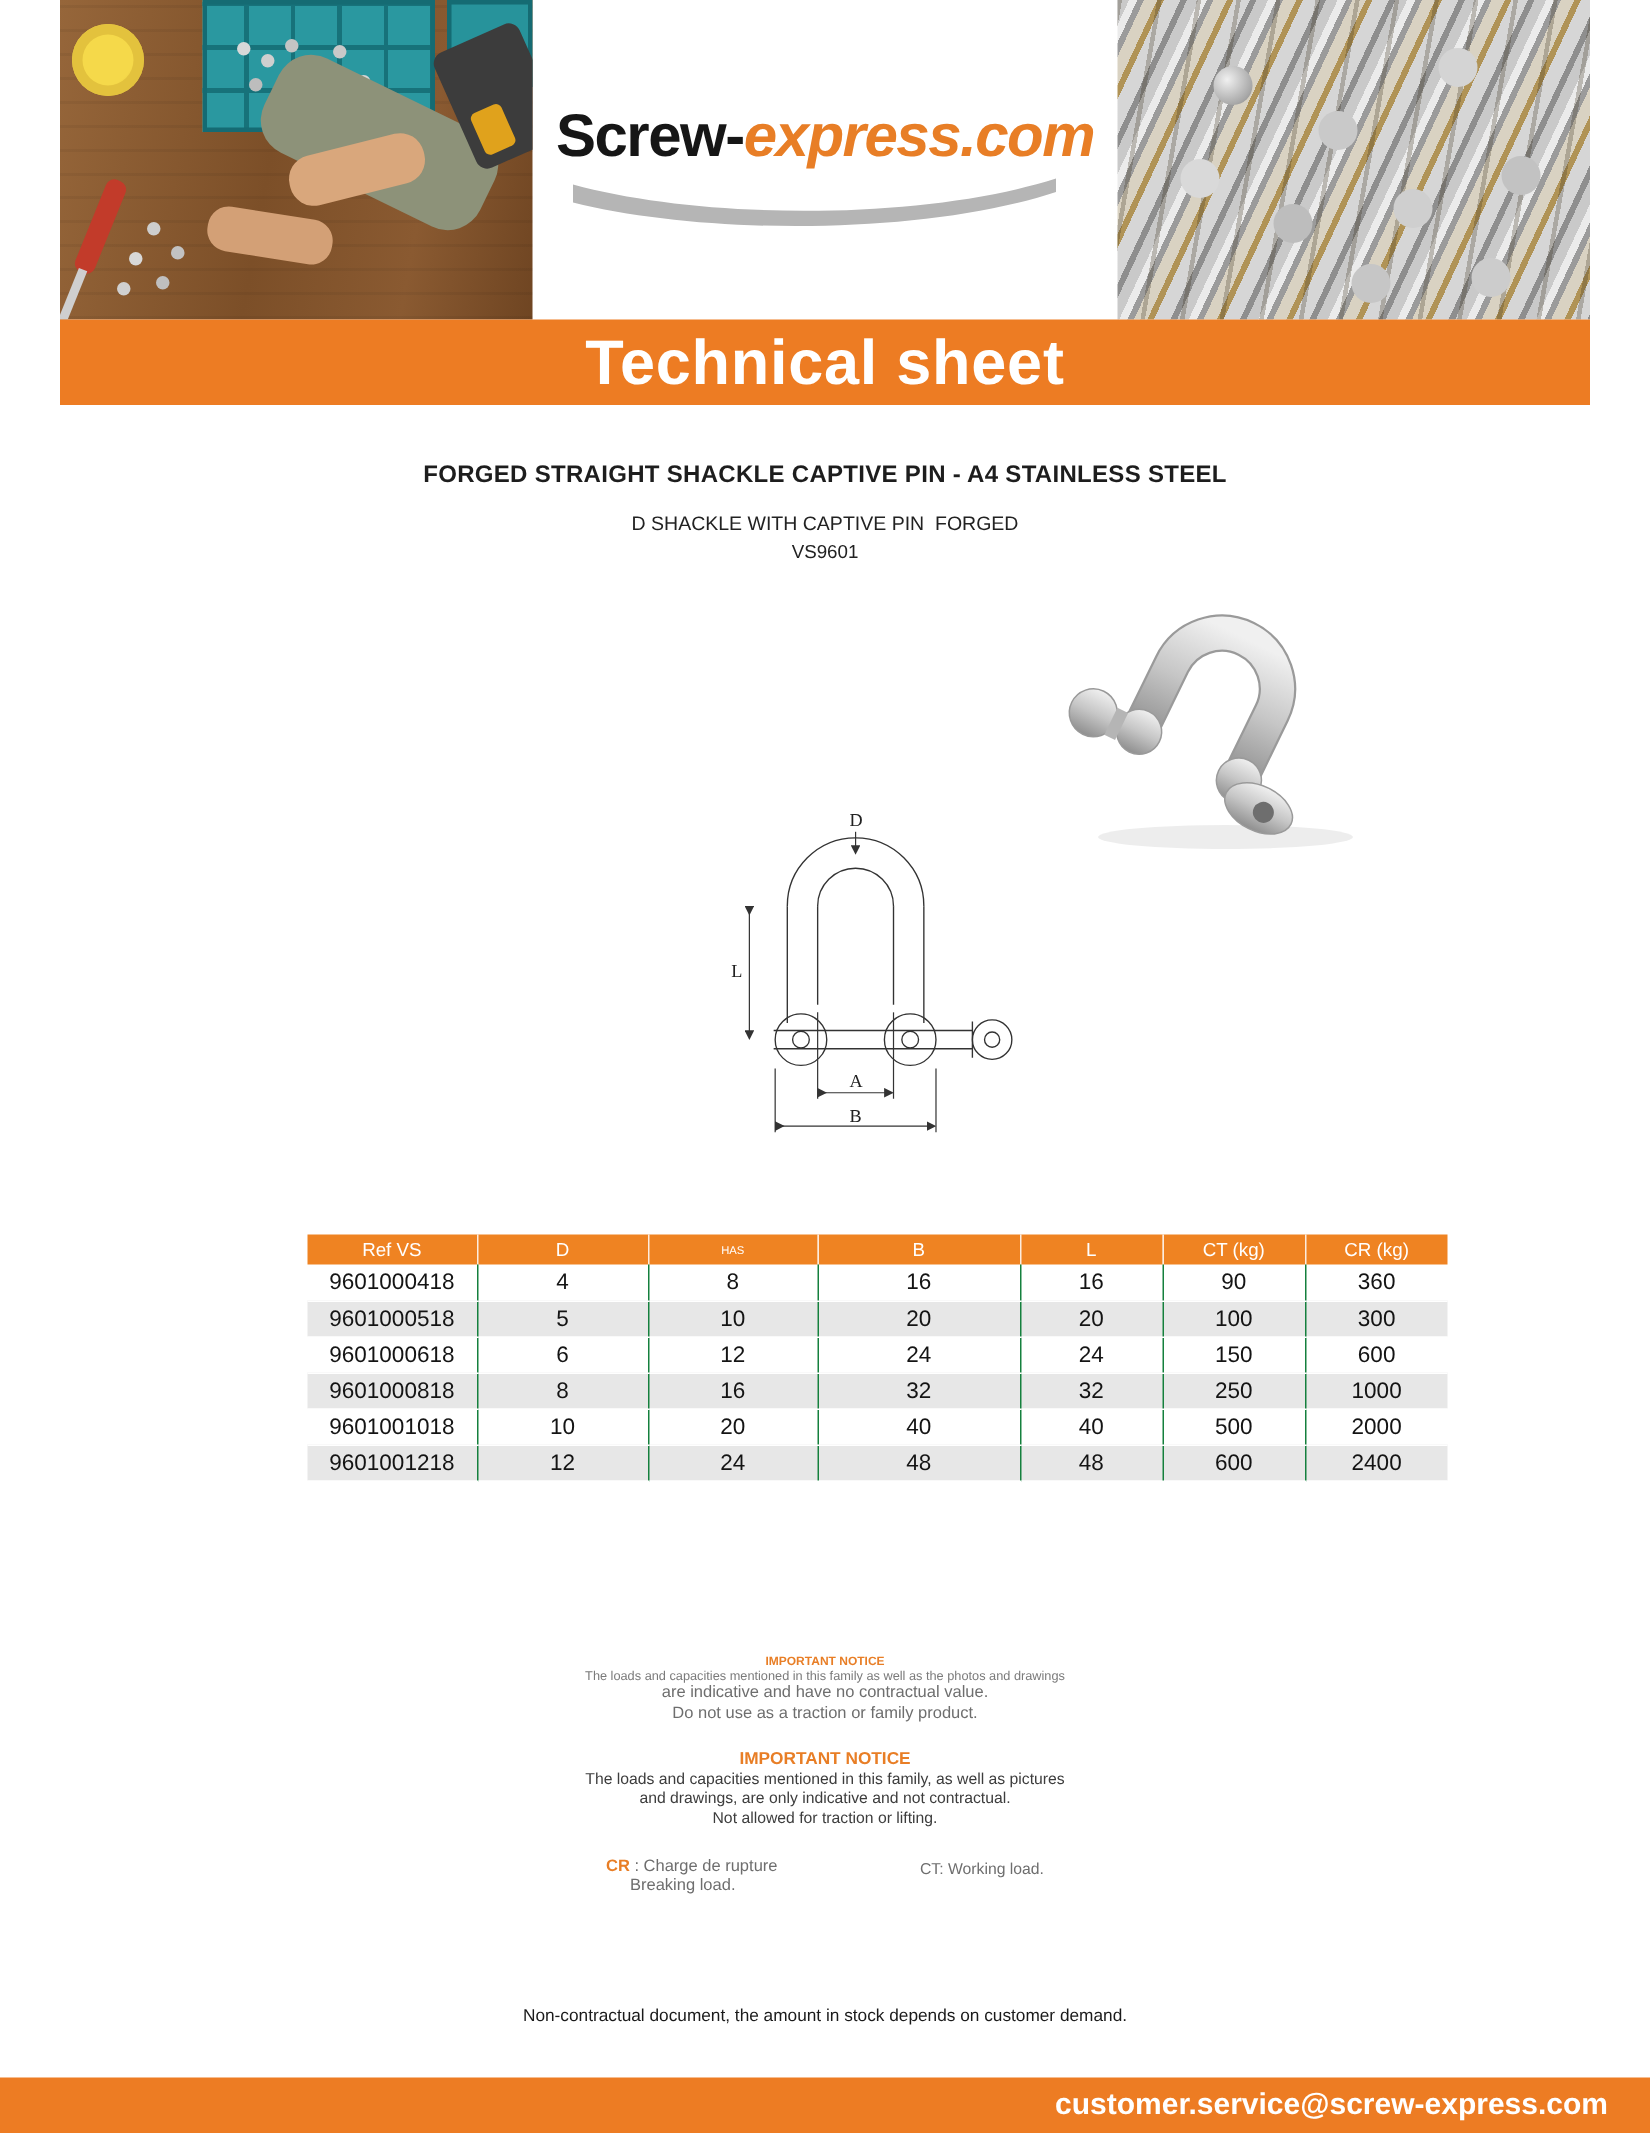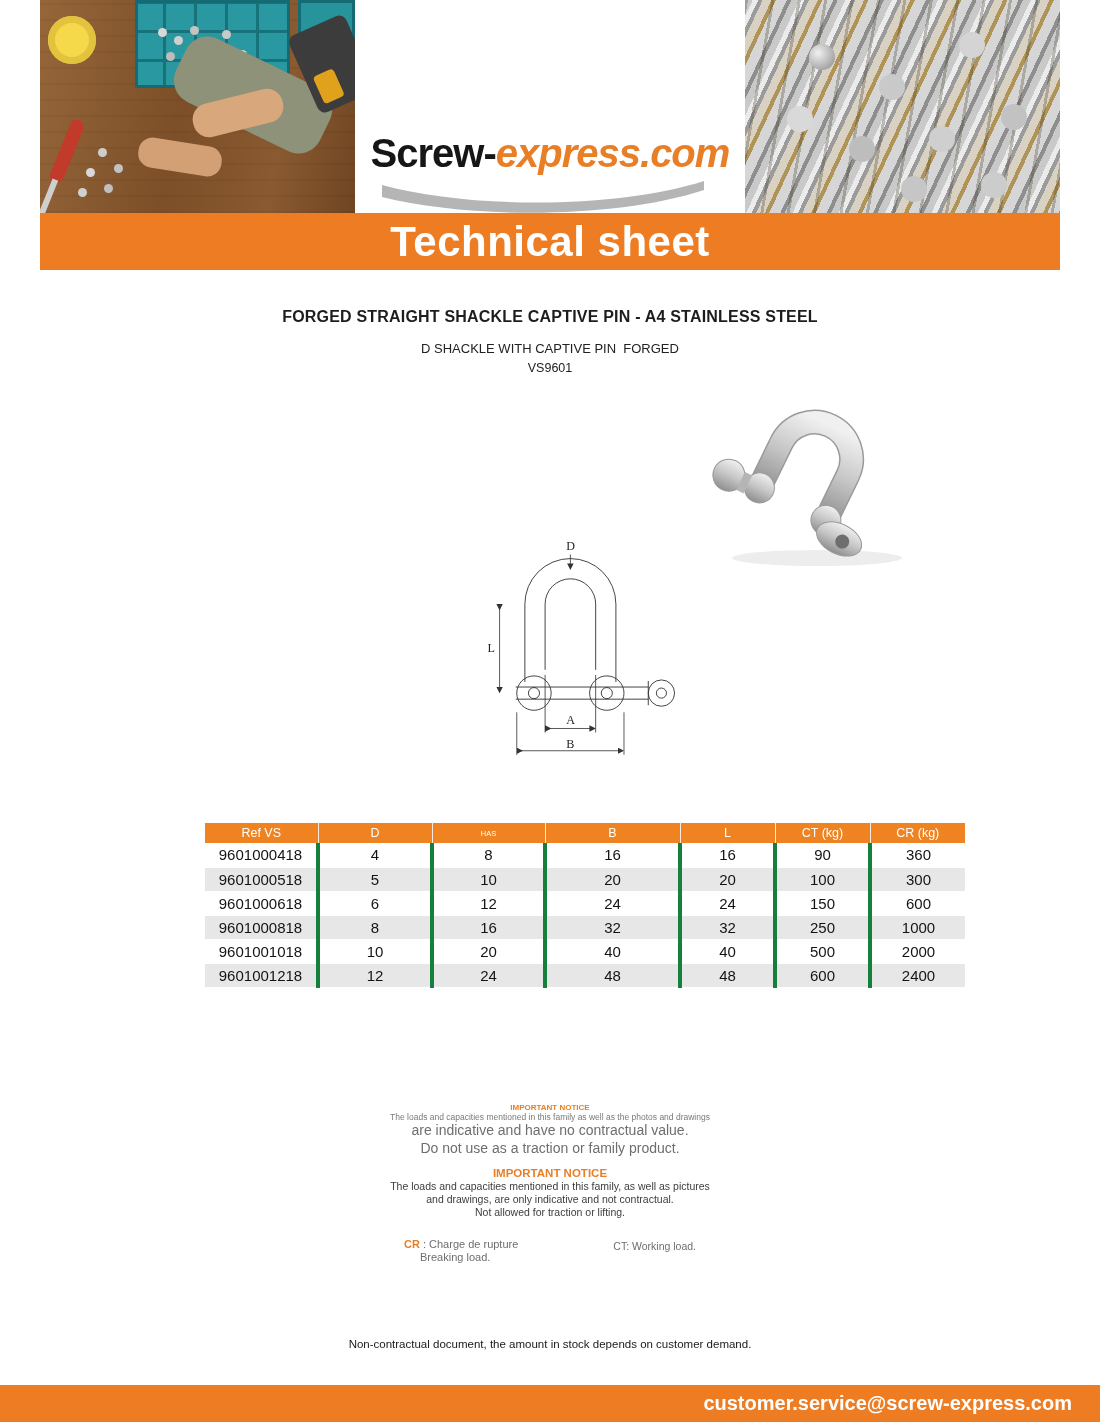--- a/index.html
+++ b/index.html
@@ -36,21 +36,21 @@
   
   .photo-right { background:
       repeating-linear-gradient(100deg, rgba(60,50,30,.28) 0 3px, transparent 3px 26px),
       repeating-linear-gradient(115deg, #c9c9c9 0 7px, #ebebeb 7px 12px, #9b9b9b 12px 16px, #d9d2c2 16px 24px, #b09356 24px 28px, #d6d6d6 28px 38px, #8e8e8e 38px 42px); }
   .pr-heads { position:absolute; top:44px; left:64px; width:26px; height:26px; border-radius:50%;
       background:radial-gradient(circle at 35% 35%, #f0f0f0, #a8a8a8 70%, #7d7d7d);
       box-shadow:70px 30px 0 #c9c9c9, 150px -12px 0 #d4d4d4, 40px 92px 0 #bdbdbd, 120px 82px 0 #cfcfcf,
                  192px 60px 0 #c2c2c2, -22px 62px 0 #d9d9d9, 92px 132px 0 #c6c6c6, 172px 128px 0 #cccccc; }
 
   
-  .logo-area { flex:1 1 auto; display:flex; flex-direction:column; align-items:center; justify-content:flex-end; padding-top:6px; }
+  .logo-area { flex:1 1 auto; display:flex; flex-direction:column; align-items:center; justify-content:center; padding-top:6px; }
   .logo-line { font-size:40px; white-space:nowrap; line-height:1.1; }
   .logo-part1 { font-weight:bold; color:#161616; letter-spacing:-1px; }
   .logo-part2 { font-style:italic; font-weight:bold; color:#E87E26; letter-spacing:-1px; }
   .logo-swoosh { margin-top:2px; margin-left:-14px; }
 
   
   .banner { position:absolute; top:213px; left:40px; width:1020px; height:57px; background:#ED7C23;
       display:flex; align-items:center; justify-content:center; }
   .banner span { color:#fff; font-size:42px; font-weight:bold; letter-spacing:.5px; }
 
@@ -62,29 +62,29 @@
   
   .product-photo { position:absolute; left:692px; top:382px; width:250px; height:190px; }
   .tech-drawing { position:absolute; left:448px; top:508px; width:265px; height:265px; }
 
   
   .spec-table { position:absolute; left:205px; top:823px; width:760px; border-collapse:collapse; font-size:15px; table-layout:fixed; }
   .spec-table th { background:#EF8322; color:#fff; font-size:12.5px; font-weight:normal; height:20px; text-align:center;
       border-right:1px solid rgba(255,255,255,.85); }
   .spec-table th:last-child { border-right:none; }
   .spec-table th.th-small { font-size:7.5px; }
-  .spec-table td { text-align:center; height:24px; color:#141414; border-right:4px solid #15803d; border-bottom:1px solid #fff; }
+  .spec-table td { text-align:center; height:24px; color:#141414; border-right:1px solid #15803d; border-bottom:1px solid #fff; }
   .spec-table td:last-child { border-right:none; }
   .spec-table tbody tr:nth-child(even) { background:#e7e7e7; }
 
   
   .notice1 { position:absolute; top:1103px; left:0; width:100%; text-align:center; }
   .notice1 .n-title { font-size:8px; font-weight:bold; color:#E87E26; }
   .notice1 .n-line0 { font-size:8.5px; color:#7a7a7a; }
-  .notice1 .n-line1, .notice1 .n-line2 { font-size:14px; color:#6e6e6e; line-height:1.25; }
+  .notice1 .n-line1, .notice1 .n-line2 { font-size:11px; color:#6e6e6e; line-height:1.25; }
 
   .notice2 { position:absolute; top:1167px; left:0; width:100%; text-align:center; }
   .notice2 .n-title { font-size:11.5px; font-weight:bold; color:#E87E26; margin-bottom:1px; }
   .notice2 .n-line { font-size:10.5px; color:#3d3d3d; line-height:1.25; }
 
   
   .legend { position:absolute; top:1238px; left:0; width:100%; display:flex; justify-content:center; gap:95px; }
   .legend-left { text-align:left; font-size:11px; color:#6e6e6e; }
   .legend-left .cr { color:#E87E26; font-weight:bold; }
   .legend-line2 { margin-left:16px; margin-top:1px; }

